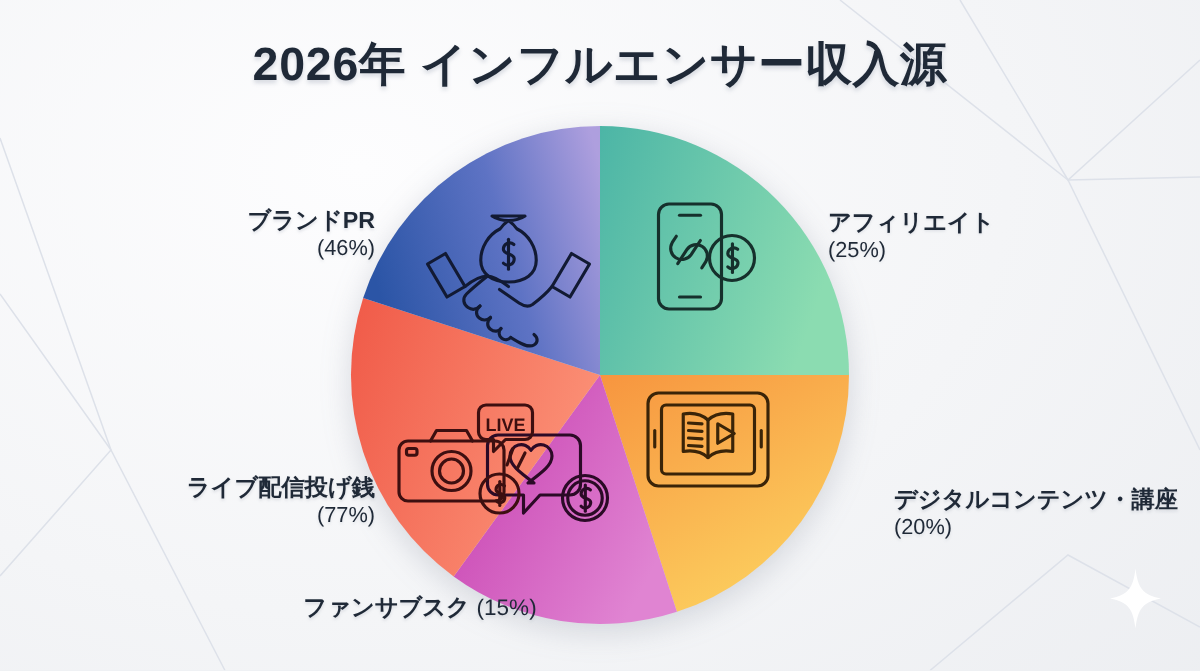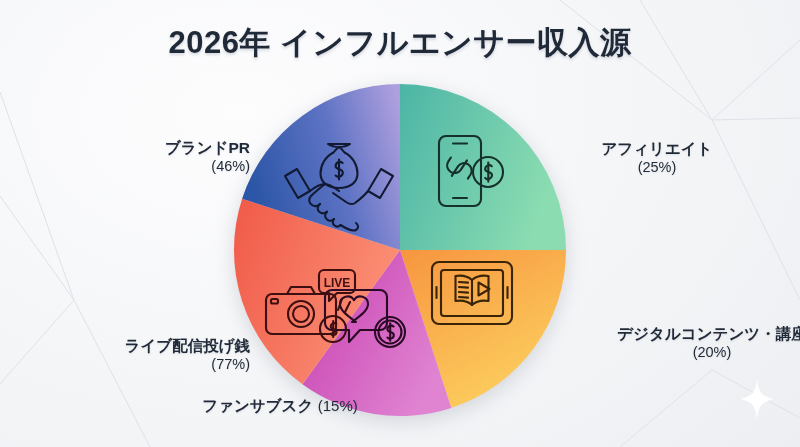--- a/index.html
+++ b/index.html
@@ -74,30 +74,30 @@
     font-weight: bold;
     white-space: nowrap;
     text-shadow: 0 1px 2px rgba(140,148,165,0.25);
   }
   .label .pct {
     font-size: 14.5px;
     font-weight: normal;
     white-space: nowrap;
     text-shadow: 0 1px 2px rgba(140,148,165,0.2);
   }
-  .label.right { text-align: center; }
+  .label.right { text-align: left; }
   .label.left  { text-align: right; }
   .label.inline .name,
   .label.inline .pct { display: inline; }
   .label.inline .pct { font-size: 15px; }
 
   #label-brand { left: 60px;  top: 138px; width: 190px; }
   #label-affiliate { left: 552px; top: 139px; width: 210px; }
   #label-digital { left: 552px; top: 324px; width: 232px; margin-left: 44px; }
-  #label-live { left: 60px;  top: 316px; width: 190px; margin-top: 20px; }
+  #label-live { left: 60px;  top: 316px; width: 190px; }
   #label-fan { left: 190px; top: 396px; width: 180px; text-align: center; }
 </style>
 </head>
 <body>
 
 <div id="stage">
 
   <svg id="bg-lines" viewBox="0 0 800 447" preserveAspectRatio="none" aria-hidden="true">
     <g stroke="#dde1e9" stroke-width="1" fill="none">
       <path d="M640 0 L712 120 L800 40"></path>

